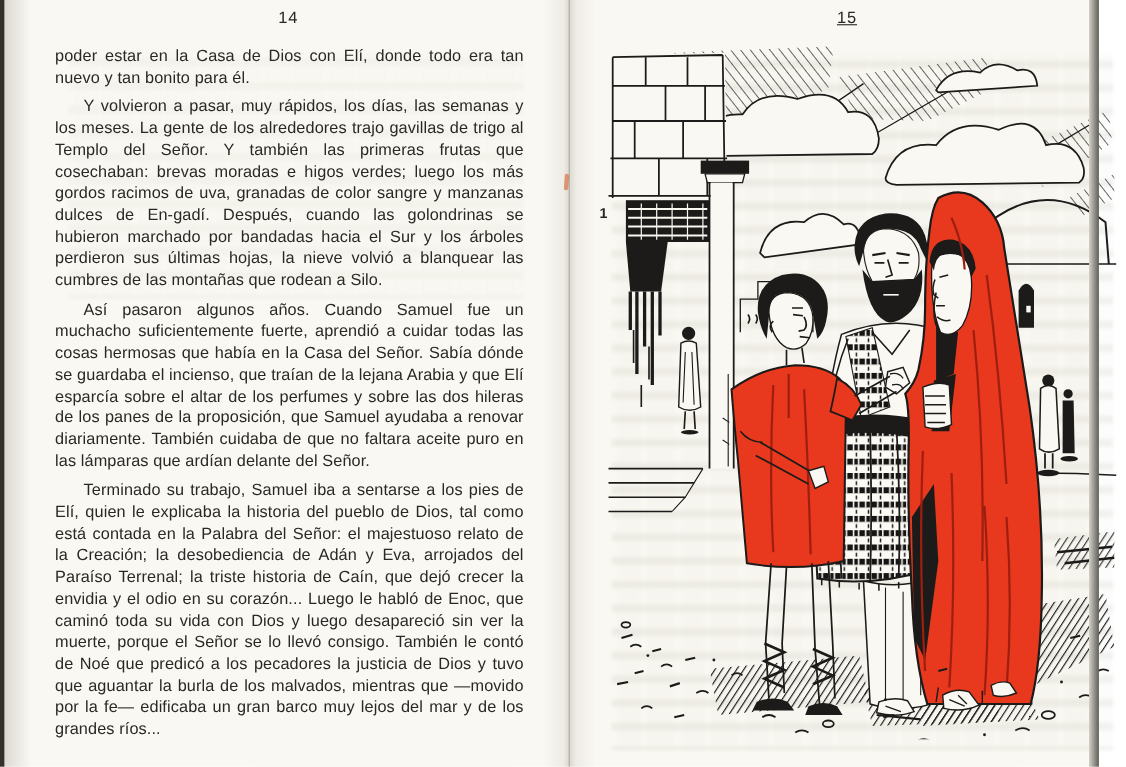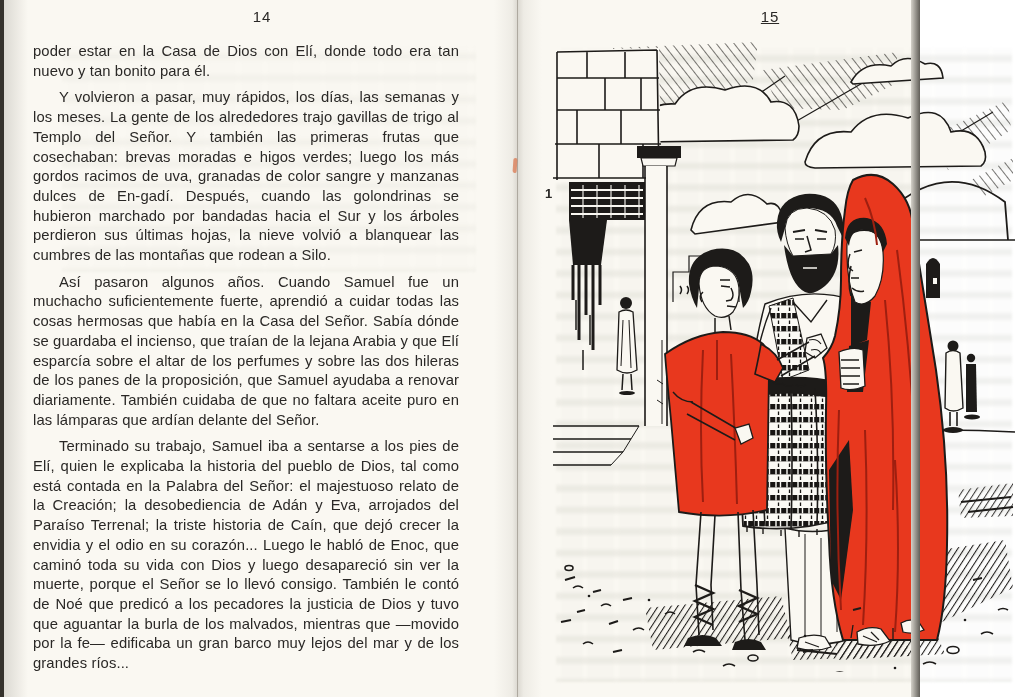--- a/index.html
+++ b/index.html
@@ -1,19 +1,19 @@
 <!DOCTYPE html>
 <html style="--paper: #faf8f2; --ink: #2a2826; --accent-red: #e8381e; --red-shade: #9e1f10;"><head>
 <meta charset="utf-8">
 <style>
   :root { --paper:#faf8f2; --ink:#2a2826; --accent-red:#e8381e; --red-shade:#9e1f10; }
   * { box-sizing:border-box; }
   html,body { margin:0; padding:0; }
   body { width:1024px; height:697px; overflow:hidden; font-family:"Liberation Sans", sans-serif; }
-  .spread { position:absolute; inset:0; width:920px; height:697px; background:var(--paper,#faf8f2); }
+  .spread { position:absolute; inset:0; width:999px; height:697px; background:var(--paper,#faf8f2); }
 
   
   .edge-left  { position:absolute; left:0; top:0; width:4px; height:697px; background:#34312c; }
   .edge-left-shadow { position:absolute; left:4px; top:0; width:24px; height:697px;
         background:linear-gradient(90deg, rgba(60,55,45,.16), rgba(60,55,45,0)); }
   .edge-right { position:absolute; right:0; top:0; width:9px; height:697px;
         background:linear-gradient(90deg,#d4d1c9 0%,#a09d96 45%,#615e58 100%); }
 
   
   .gutter { position:absolute; left:494px; top:0; width:48px; height:697px;
@@ -33,21 +33,21 @@
           rgba(250,248,242,.9) 0 5px, rgba(122,126,108,.12) 5px 27px,
           rgba(250,248,242,.9) 27px 31px, rgba(122,126,108,.12) 31px 58px);
         background-blend-mode:multiply; filter:blur(1.3px); }
   .bleed-right { left:556px; top:48px; width:456px; height:634px; opacity:.17; }
   .bleed-left  { left:62px;  top:46px; width:414px; height:226px; opacity:.08; }
 
   
   .page-number { position:absolute; top:8px; font-size:15px; letter-spacing:.8px; color:var(--ink,#2a2826); }
   .pn-left  { left:50px;  width:424px; text-align:center; }
   .pn-right { left:540px; width:460px; text-align:center;text-decoration:underline; }
-  .text-block { position:absolute; left:33px; top:42px; width:426px; color:var(--ink,#2a2826);
+  .text-block { position:absolute; left:50px; top:42px; width:426px; color:var(--ink,#2a2826);
         font-size:14.8px; line-height:19.7px; text-align:justify; letter-spacing:.1px; }
   .text-block p { margin:0 0 7px 0; text-indent:26px; }
   .text-block p:first-child { text-indent:0; }
 
   .figure-marker { position:absolute; left:545px; top:186px; font-size:13px; font-weight:bold;
         color:var(--ink,#2a2826); }
 
   .illustration { position:absolute; left:553px; top:40px; width:462px; height:632px; }
 
   svg .ink   { stroke:#1d1b19; fill:none; }

